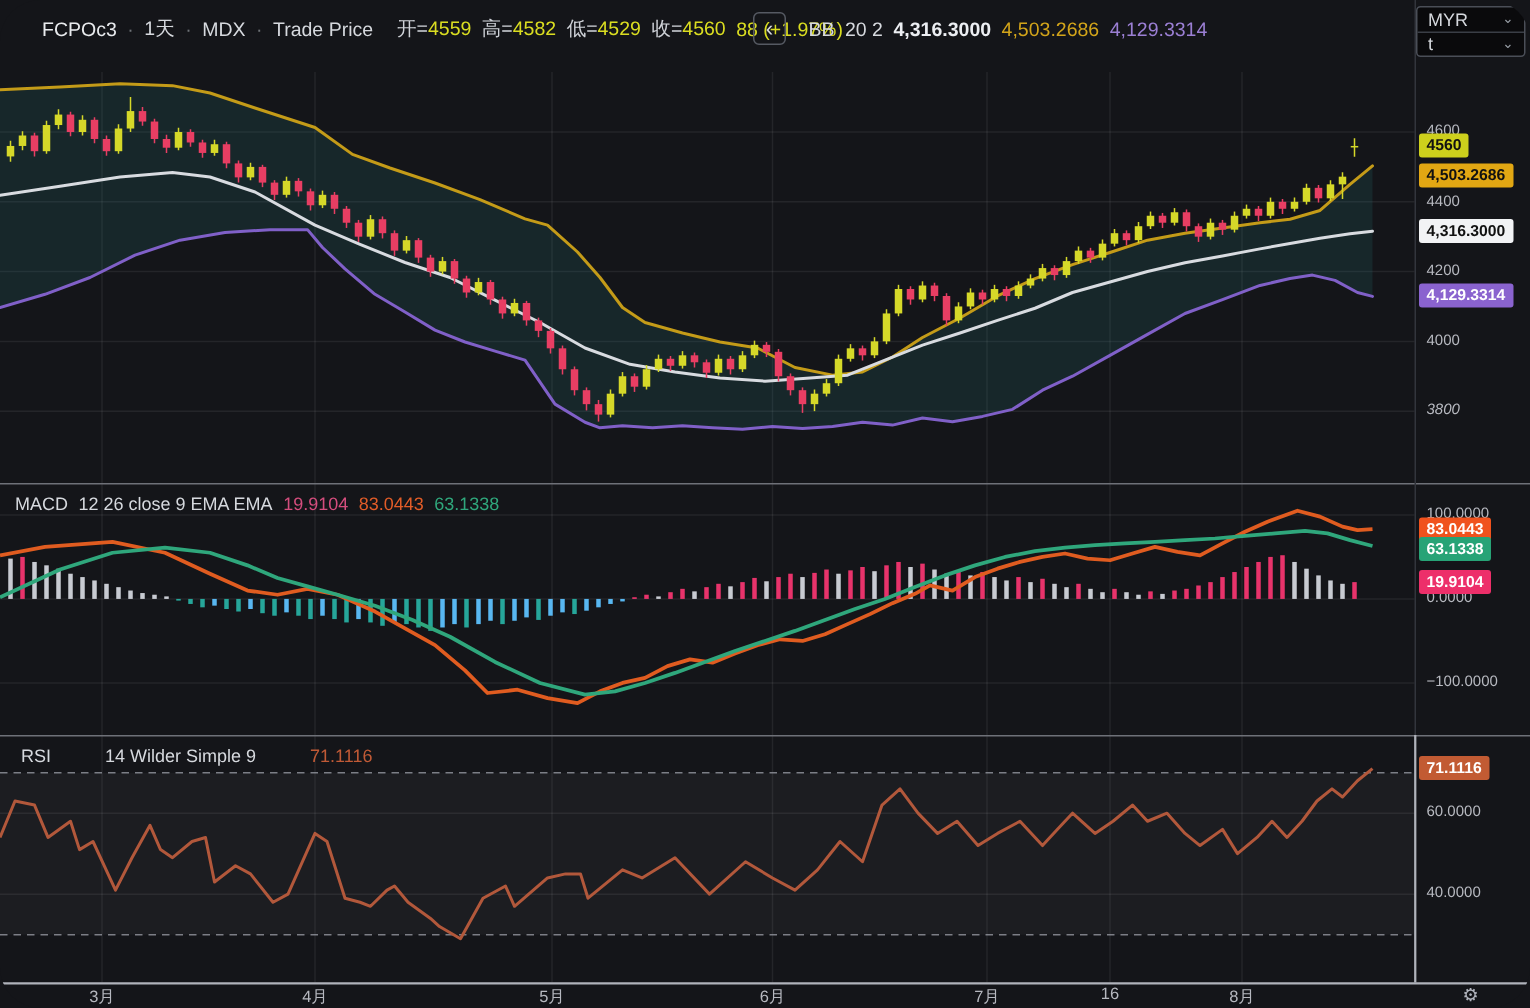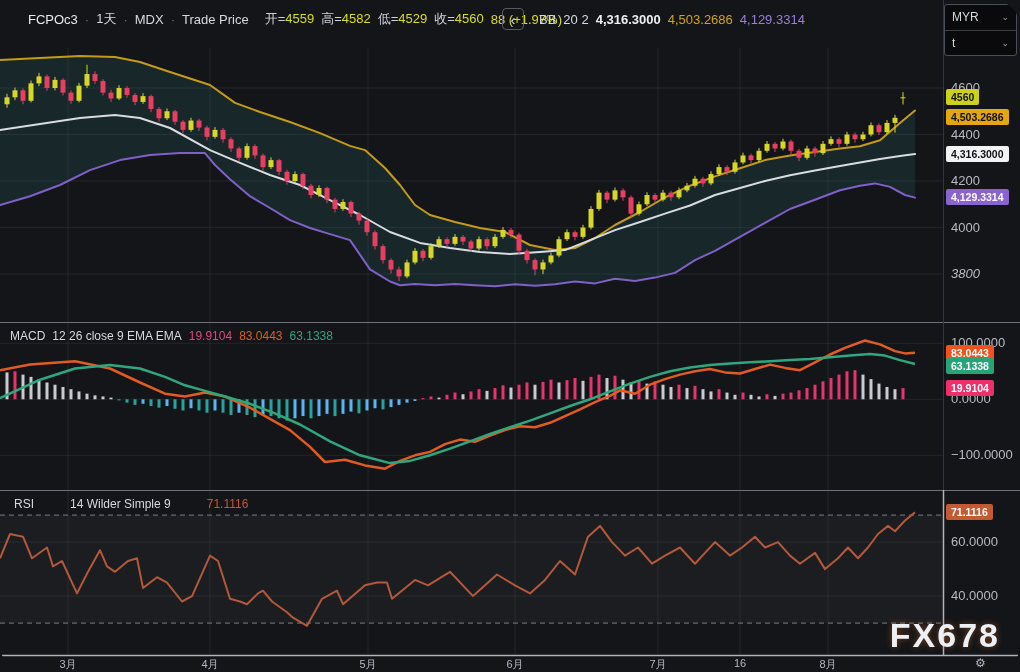--- a/index.html
+++ b/index.html
@@ -16,28 +16,28 @@
   .v-white{color:#eceef2;font-weight:bold;}
   .v-pink{color:#d44d7d;}
   .v-orange{color:#e05c28;}
   .v-green{color:#2fa77c;}
   .v-rust{color:#c05a36;}
   .sym{color:#e9ebee;}
   .ind-legend{font-size:12px;height:18px;}
   .back-btn{width:22px;height:22px;border:1px solid #565a63;border-radius:4px;display:flex;
             align-items:center;justify-content:center;color:#d6d9de;font-size:15px;cursor:pointer;
             background:transparent;box-sizing:border-box;}
-  .sel-box{position:absolute;top:4px;right:3px;width:73px;height:52px;background:#0a0a0c;
+  .sel-box{position:absolute;top:4px;right:3px;width:73px;height:34px;background:#0a0a0c;
            border:1px solid #4a4e57;border-radius:3px;z-index:20;display:flex;flex-direction:column;box-sizing:border-box;}
   .sel-row{flex:1;display:flex;align-items:center;justify-content:space-between;padding:0 7px;
            font-size:12px;color:#d6d9de;cursor:pointer;}
   .sel-row + .sel-row{border-top:1px solid #3a3e46;}
   .chev{color:#9aa0a8;font-size:9px;}
   #price-scale{position:absolute;left:944px;top:0;width:76px;height:655px;z-index:8;}
-  .tick{position:absolute;left:7px;font-size:13px;color:#b8bac1;line-height:12px;}
+  .tick{position:absolute;left:7px;font-size:10px;color:#b8bac1;line-height:12px;}
   .badge{position:absolute;left:2px;padding:2px 5px;font-size:10.5px;border-radius:2px;line-height:12px;font-weight:bold;}
   #time-axis{position:absolute;left:0;top:656px;width:1020px;height:16px;z-index:8;}
   .tlabel{position:absolute;top:1px;transform:translateX(-50%);font-size:11px;color:#b6b8bf;font-weight:normal;}
   .gear{position:absolute;left:975px;top:0px;font-size:12px;color:#b2b5be;cursor:pointer;}
   .watermark{position:absolute;right:20px;top:616px;z-index:4;font-size:34px;font-weight:bold;
              letter-spacing:2px;color:#edf0f6;text-shadow:0 0 6px rgba(235,120,30,0.45);}
 </style>
 </head>
 <body>
 
@@ -493,14 +493,13 @@
     <span class="gear">⚙</span>
   <span class="tlabel" style="left: 68px;">3月</span>
       <span class="tlabel" style="left: 210px;">4月</span>
       <span class="tlabel" style="left: 368px;">5月</span>
       <span class="tlabel" style="left: 515px;">6月</span>
       <span class="tlabel" style="left: 658px;">7月</span>
       <span class="tlabel" style="left: 740px;">16</span>
       <span class="tlabel" style="left: 828px;">8月</span>
     </div>
 
-  <div class="watermark">FX678</div>
 </div>
 
 </body></html>

